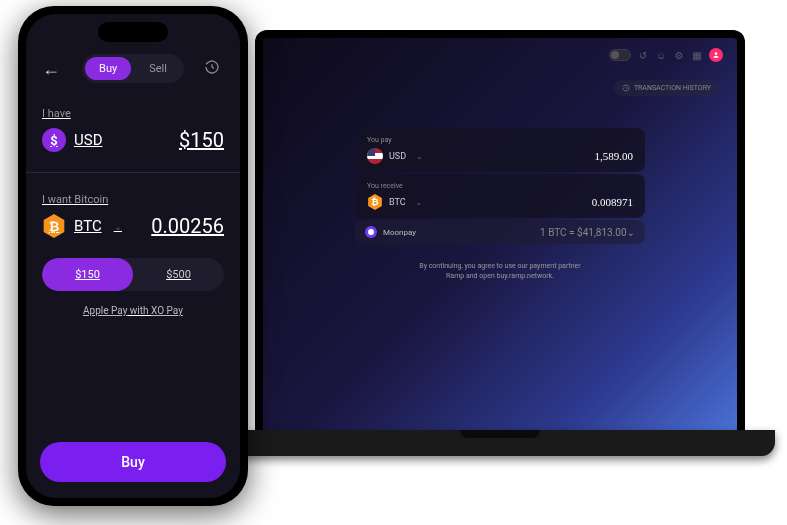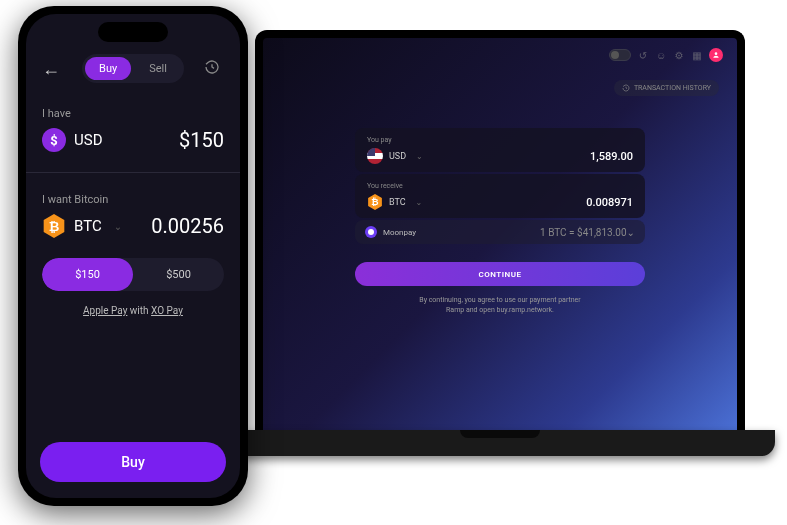--- a/index.html
+++ b/index.html
@@ -25,21 +25,21 @@
 .swap-row { background: rgba(20,18,35,0.85); border-radius: 8px; padding: 8px 12px; margin-bottom: 2px; }
 .swap-label { font-size: 7px; color: #888; margin-bottom: 4px; }
 .swap-line { display: flex; align-items: center; justify-content: space-between; }
 .swap-left { display: flex; align-items: center; gap: 6px; }
 .swap-icon { width: 16px; height: 16px; border-radius: 50%; display: flex; align-items: center; justify-content: center; font-size: 8px; overflow: hidden; }
 .usd-flag { background: linear-gradient(#b22234 33%, #fff 33%, #fff 66%, #b22234 66%); position: relative; }
 .usd-flag::before { content: ''; position: absolute; left: 0; top: 0; width: 50%; height: 50%; background: #3c3b6e; }
 .btc-hex { width: 16px; height: 16px; background: #f7931a; clip-path: polygon(50% 0, 93% 25%, 93% 75%, 50% 100%, 7% 75%, 7% 25%); display: flex; align-items: center; justify-content: center; color: #fff; font-weight: bold; font-size: 9px; }
 .swap-curr { font-size: 9px; color: #ccc; }
 .swap-chev { color: #666; font-size: 8px; margin-left: 4px; }
-.swap-amount { font-size: 11px; color: #fff; font-weight: 500; }
+.swap-amount { font-size: 11px; color: #fff; font-weight: 500; font-family: Liberation Serif, serif; }
 
 .provider-row { background: rgba(30,28,50,0.6); border-radius: 8px; padding: 6px 10px; display: flex; align-items: flex-end; justify-content: space-between; margin-bottom: 18px; }
 .provider-left { display: flex; align-items: center; gap: 6px; }
 .provider-icon { width: 12px; height: 12px; border-radius: 50%; background: #6c3ef5; position: relative; }
 .provider-icon::after { content: ''; position: absolute; top: 3px; left: 3px; width: 6px; height: 6px; border-radius: 50%; background: #fff; }
 .provider-name { font-size: 8px; color: #bbb; }
 .provider-rate { font-size: 10px; color: #888; display: flex; align-items: center; }
 
 .continue-btn { width: 100%; height: 24px; border-radius: 12px; background: linear-gradient(90deg, #8b2fd9 0%, #5b3fd9 100%); display: flex; align-items: center; justify-content: center; font-size: 8px; color: #fff; letter-spacing: 0.5px; font-weight: 600; cursor: pointer; margin-bottom: 10px; }
 .disclaimer { font-size: 7px; color: #999; text-align: center; line-height: 1.4; }
@@ -50,21 +50,21 @@
 .dynamic-island { position: absolute; top: 8px; left: 50%; transform: translateX(-50%); width: 70px; height: 20px; background: #000; border-radius: 12px; z-index: 5; }
 
 .phone-header { display: flex; align-items: center; justify-content: space-between; padding: 40px 16px 8px; }
 .back-btn { color: #ccc; font-size: 18px; cursor: pointer; width: 20px; }
 .tabs { display: flex; gap: 4px; background: #1e1c2d; border-radius: 16px; padding: 3px; }
 .tab { padding: 5px 14px; border-radius: 13px; font-size: 11px; color: #999; cursor: pointer; }
 .tab.active { background: #8a2be2; color: #fff; }
 .history-btn { width: 20px; color: #888; cursor: pointer; }
 .history-btn svg { width: 16px; height: 16px; }
 
-.phone-body { padding: 16px; }
+.phone-body { padding: 16px; text-decoration: underline; }
 .section-label { font-size: 11px; color: #999; margin-bottom: 8px; }
 .currency-row { display: flex; align-items: center; justify-content: space-between; margin-bottom: 20px; }
 .currency-left { display: flex; align-items: center; gap: 8px; }
 .currency-icon { width: 24px; height: 24px; border-radius: 50%; display: flex; align-items: center; justify-content: center; font-size: 13px; font-weight: bold; }
 .usd-circle { background: #8a2be2; color: #fff; }
 .btc-hexagon { width: 24px; height: 24px; background: #f7931a; clip-path: polygon(50% 0, 93% 25%, 93% 75%, 50% 100%, 7% 75%, 7% 25%); display: flex; align-items: center; justify-content: center; color: #fff; font-weight: bold; font-size: 13px; }
 .currency-code { font-size: 15px; color: #fff; }
 .currency-amount { font-size: 20px; font-weight: 400; color: #fff; }
 .divider { height: 1px; background: #2a2838; margin: 0 -16px 20px; }
 .small-chev { color: #555; font-size: 10px; margin-left: 4px; }
@@ -135,23 +135,20 @@
           <div class="provider-left">
             <div class="provider-icon"></div>
             <span class="provider-name">Moonpay</span>
           </div>
           <div class="provider-rate">
             <span>1 BTC = $41,813.00</span>
             <span>⌄</span>
           </div>
         </div>
 
-        <div class="continue-btn">
-          <span>CONTINUE</span>
-        </div>
 
         <div class="disclaimer">
           <span>By continuing, you agree to use our payment partner</span><br>
           <span>Ramp and open buy.ramp.network.</span>
         </div>
       </div>
 
     </div>
   </div>
   <div class="laptop-base"></div>

